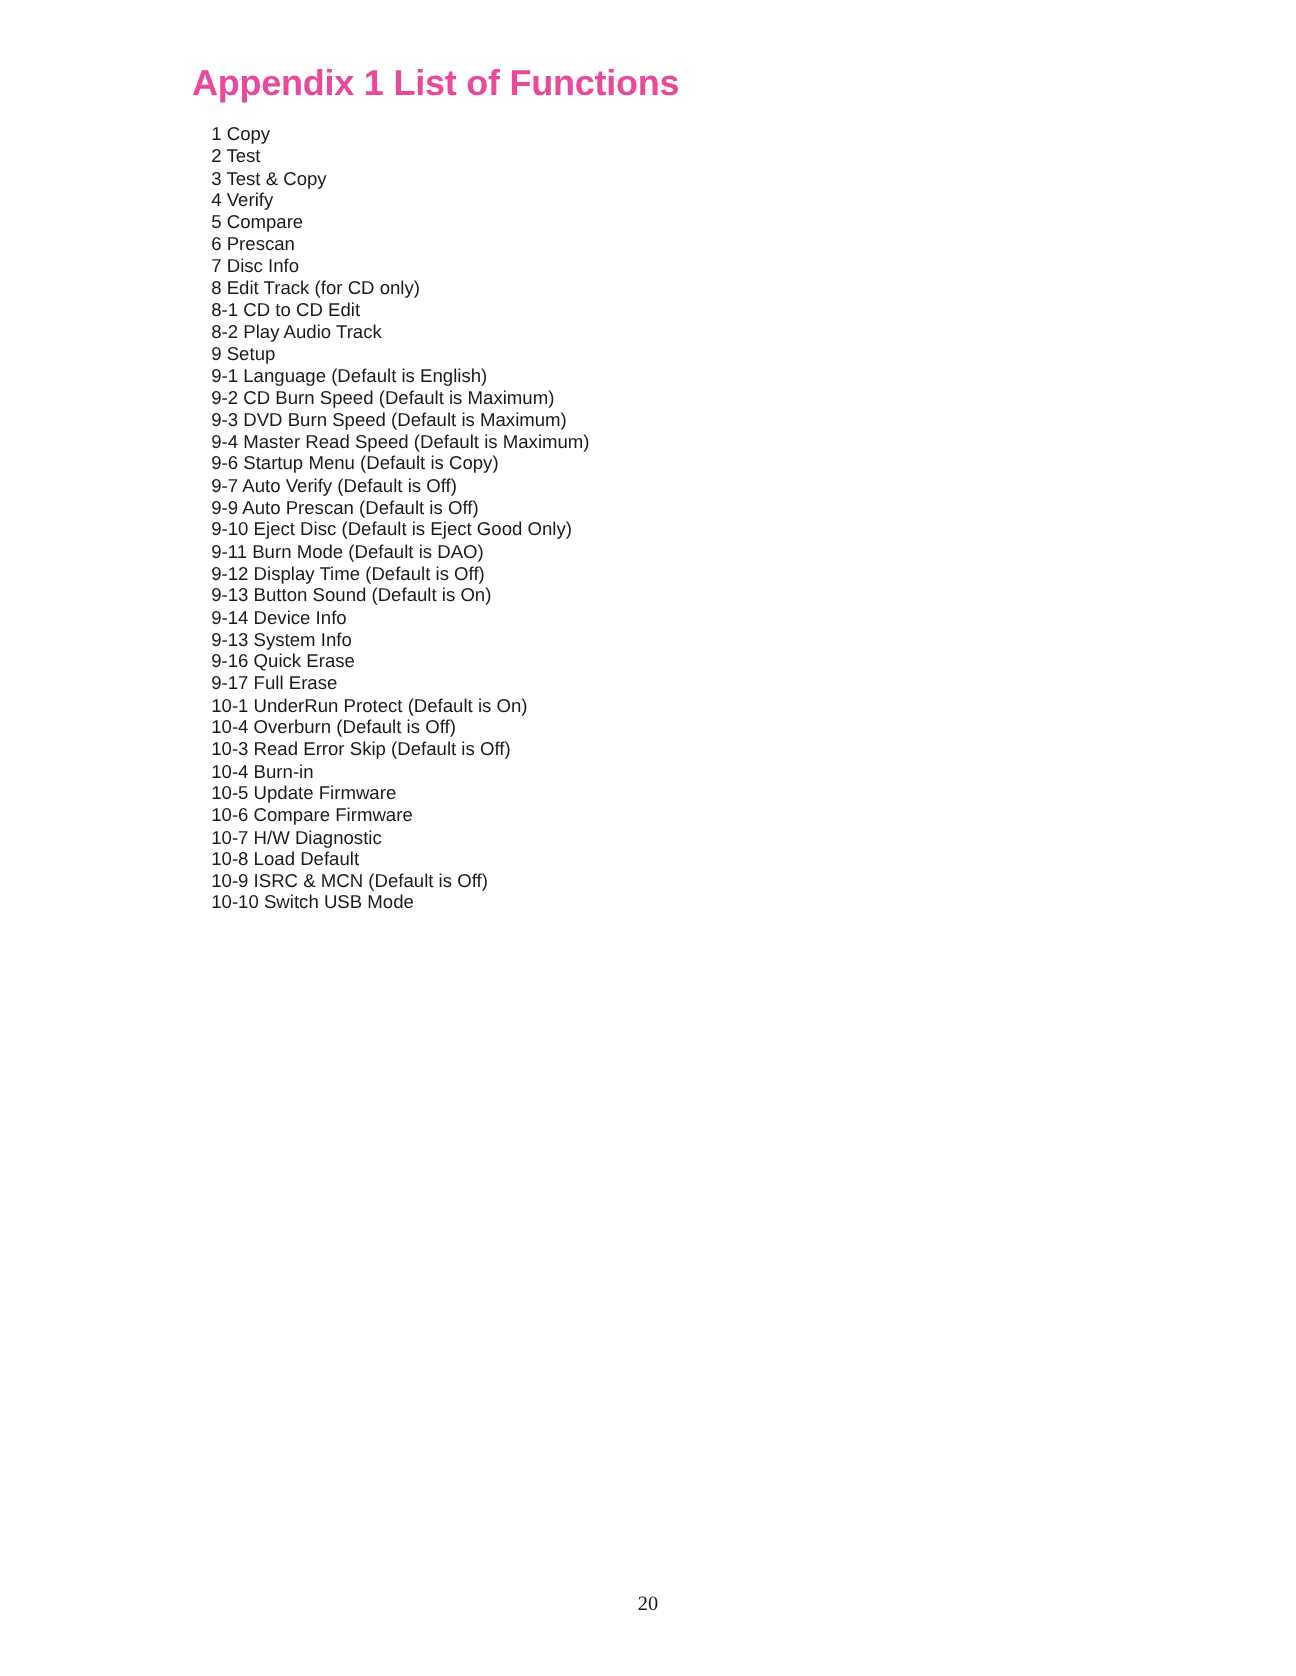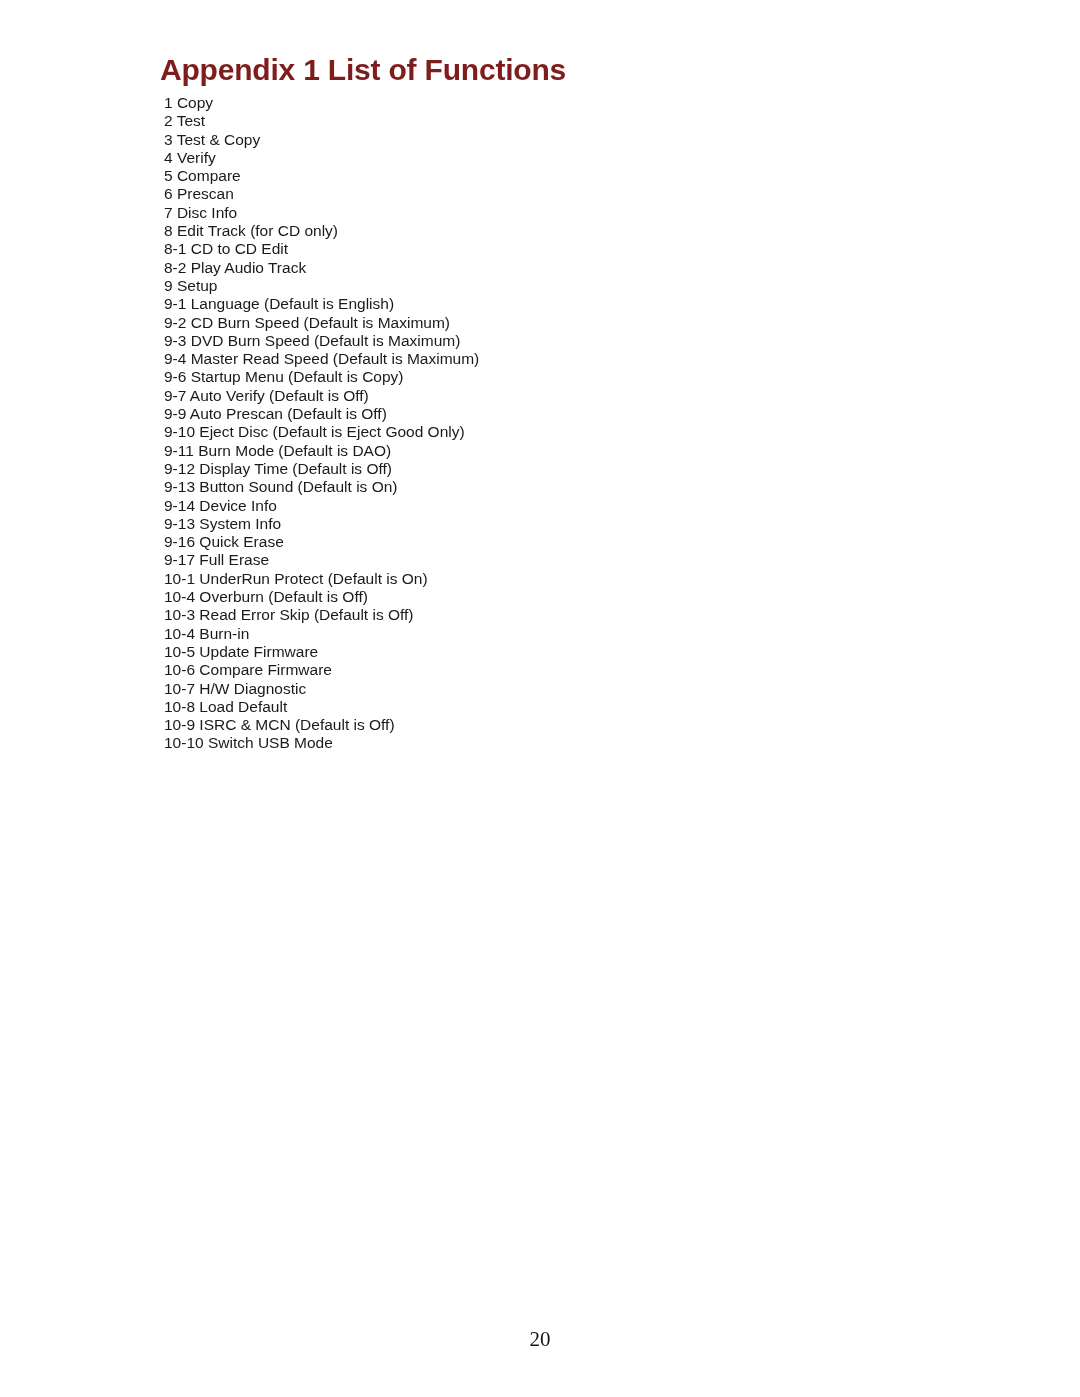--- a/index.html
+++ b/index.html
@@ -31,28 +31,28 @@
     top: 52px;
     width: 800px;
   }
 
   .doc-title {
     font-family: "Liberation Sans", sans-serif;
     font-weight: bold;
     font-size: 30px;
     line-height: 36px;
     letter-spacing: -0.2px;
-    color: #7f1d1d;
+    color: #ec4899;
     margin: 0 0 6px 0;
     white-space: nowrap;
   }
 
   .func-list {
     list-style: none;
-    margin: 4px;
+    margin: 16px;
     padding: 0;
     font-size: 15.5px;
     line-height: 18.3px;
     color: #1a1a1a;
   }
 
   .func-list li {
     margin: 0;
     padding: 0;
     white-space: nowrap;
@@ -61,21 +61,21 @@
   .lvl-0 { padding-left: 0px; }
   .lvl-1 { padding-left: 60px; }
 
   .page-number {
     position: absolute;
     left: 0;
     top: 1327px;
     width: 1080px;
     text-align: center;
     font-family: "Liberation Serif", serif;
-    font-size: 21px;
+    font-size: 17px;
     color: #161616;
   }
 </style>
 </head>
 <body>
 
 <div class="page">
   <div class="content">
     <h1 class="doc-title">Appendix 1 List of Functions</h1>
     <ul class="func-list">

